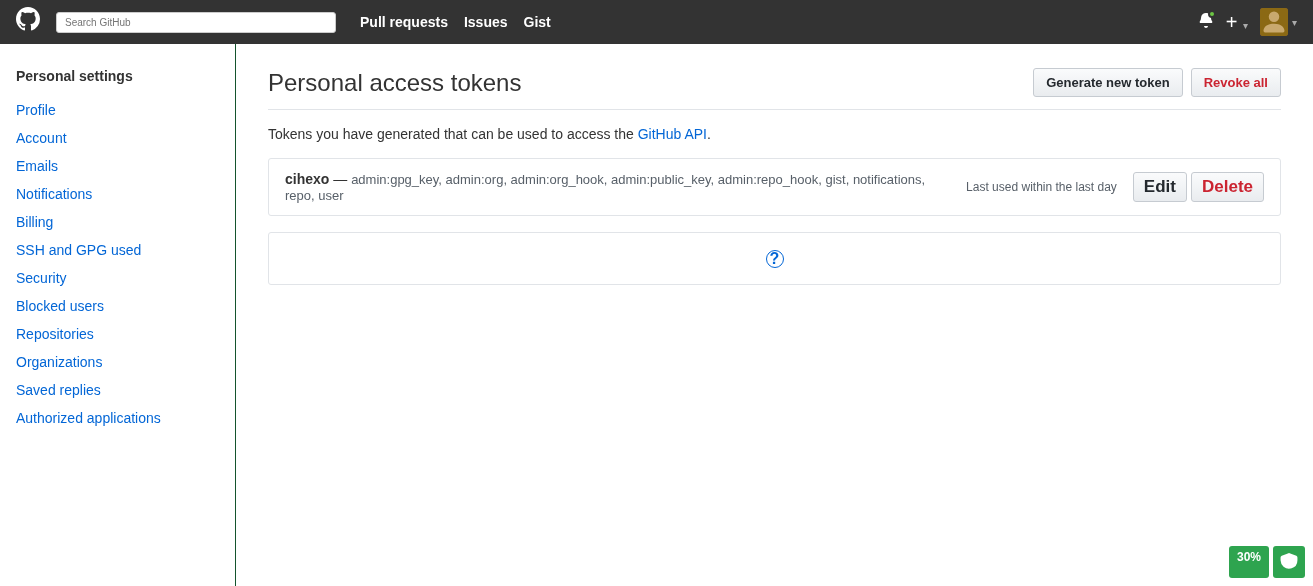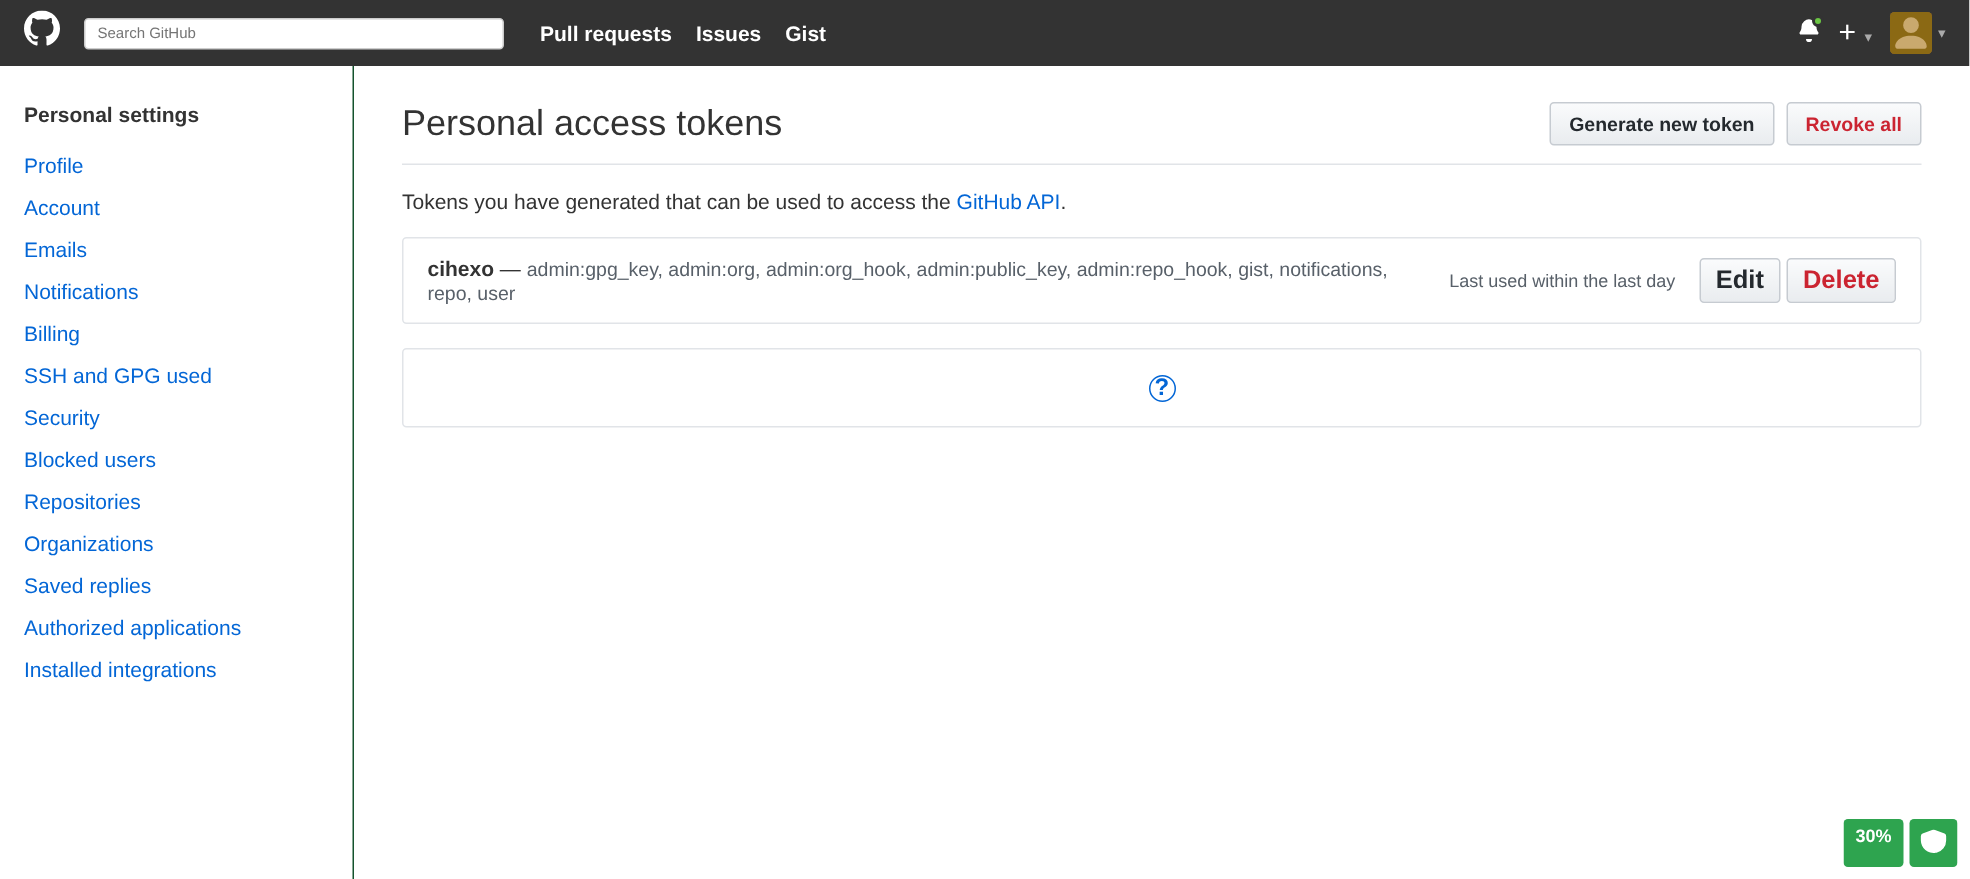--- a/index.html
+++ b/index.html
@@ -237,21 +237,20 @@
     <a class="sidebar-item">Emails</a>
     <a class="sidebar-item">Notifications</a>
     <a class="sidebar-item">Billing</a>
     <a class="sidebar-item">SSH and GPG used</a>
     <a class="sidebar-item">Security</a>
     <a class="sidebar-item">Blocked users</a>
     <a class="sidebar-item">Repositories</a>
     <a class="sidebar-item">Organizations</a>
     <a class="sidebar-item">Saved replies</a>
     <a class="sidebar-item">Authorized applications</a>
-    <a class="sidebar-item">Installed integrations</a>
   </aside>
 
   <main class="main">
     <div class="page-title">
       <h1 style="font-size:24px; font-weight:300;">Personal access tokens</h1>
       <div class="page-title-buttons">
         <button class="btn btn-default">Generate new token</button>
         <button class="btn btn-danger">Revoke all</button>
       </div>
     </div>

